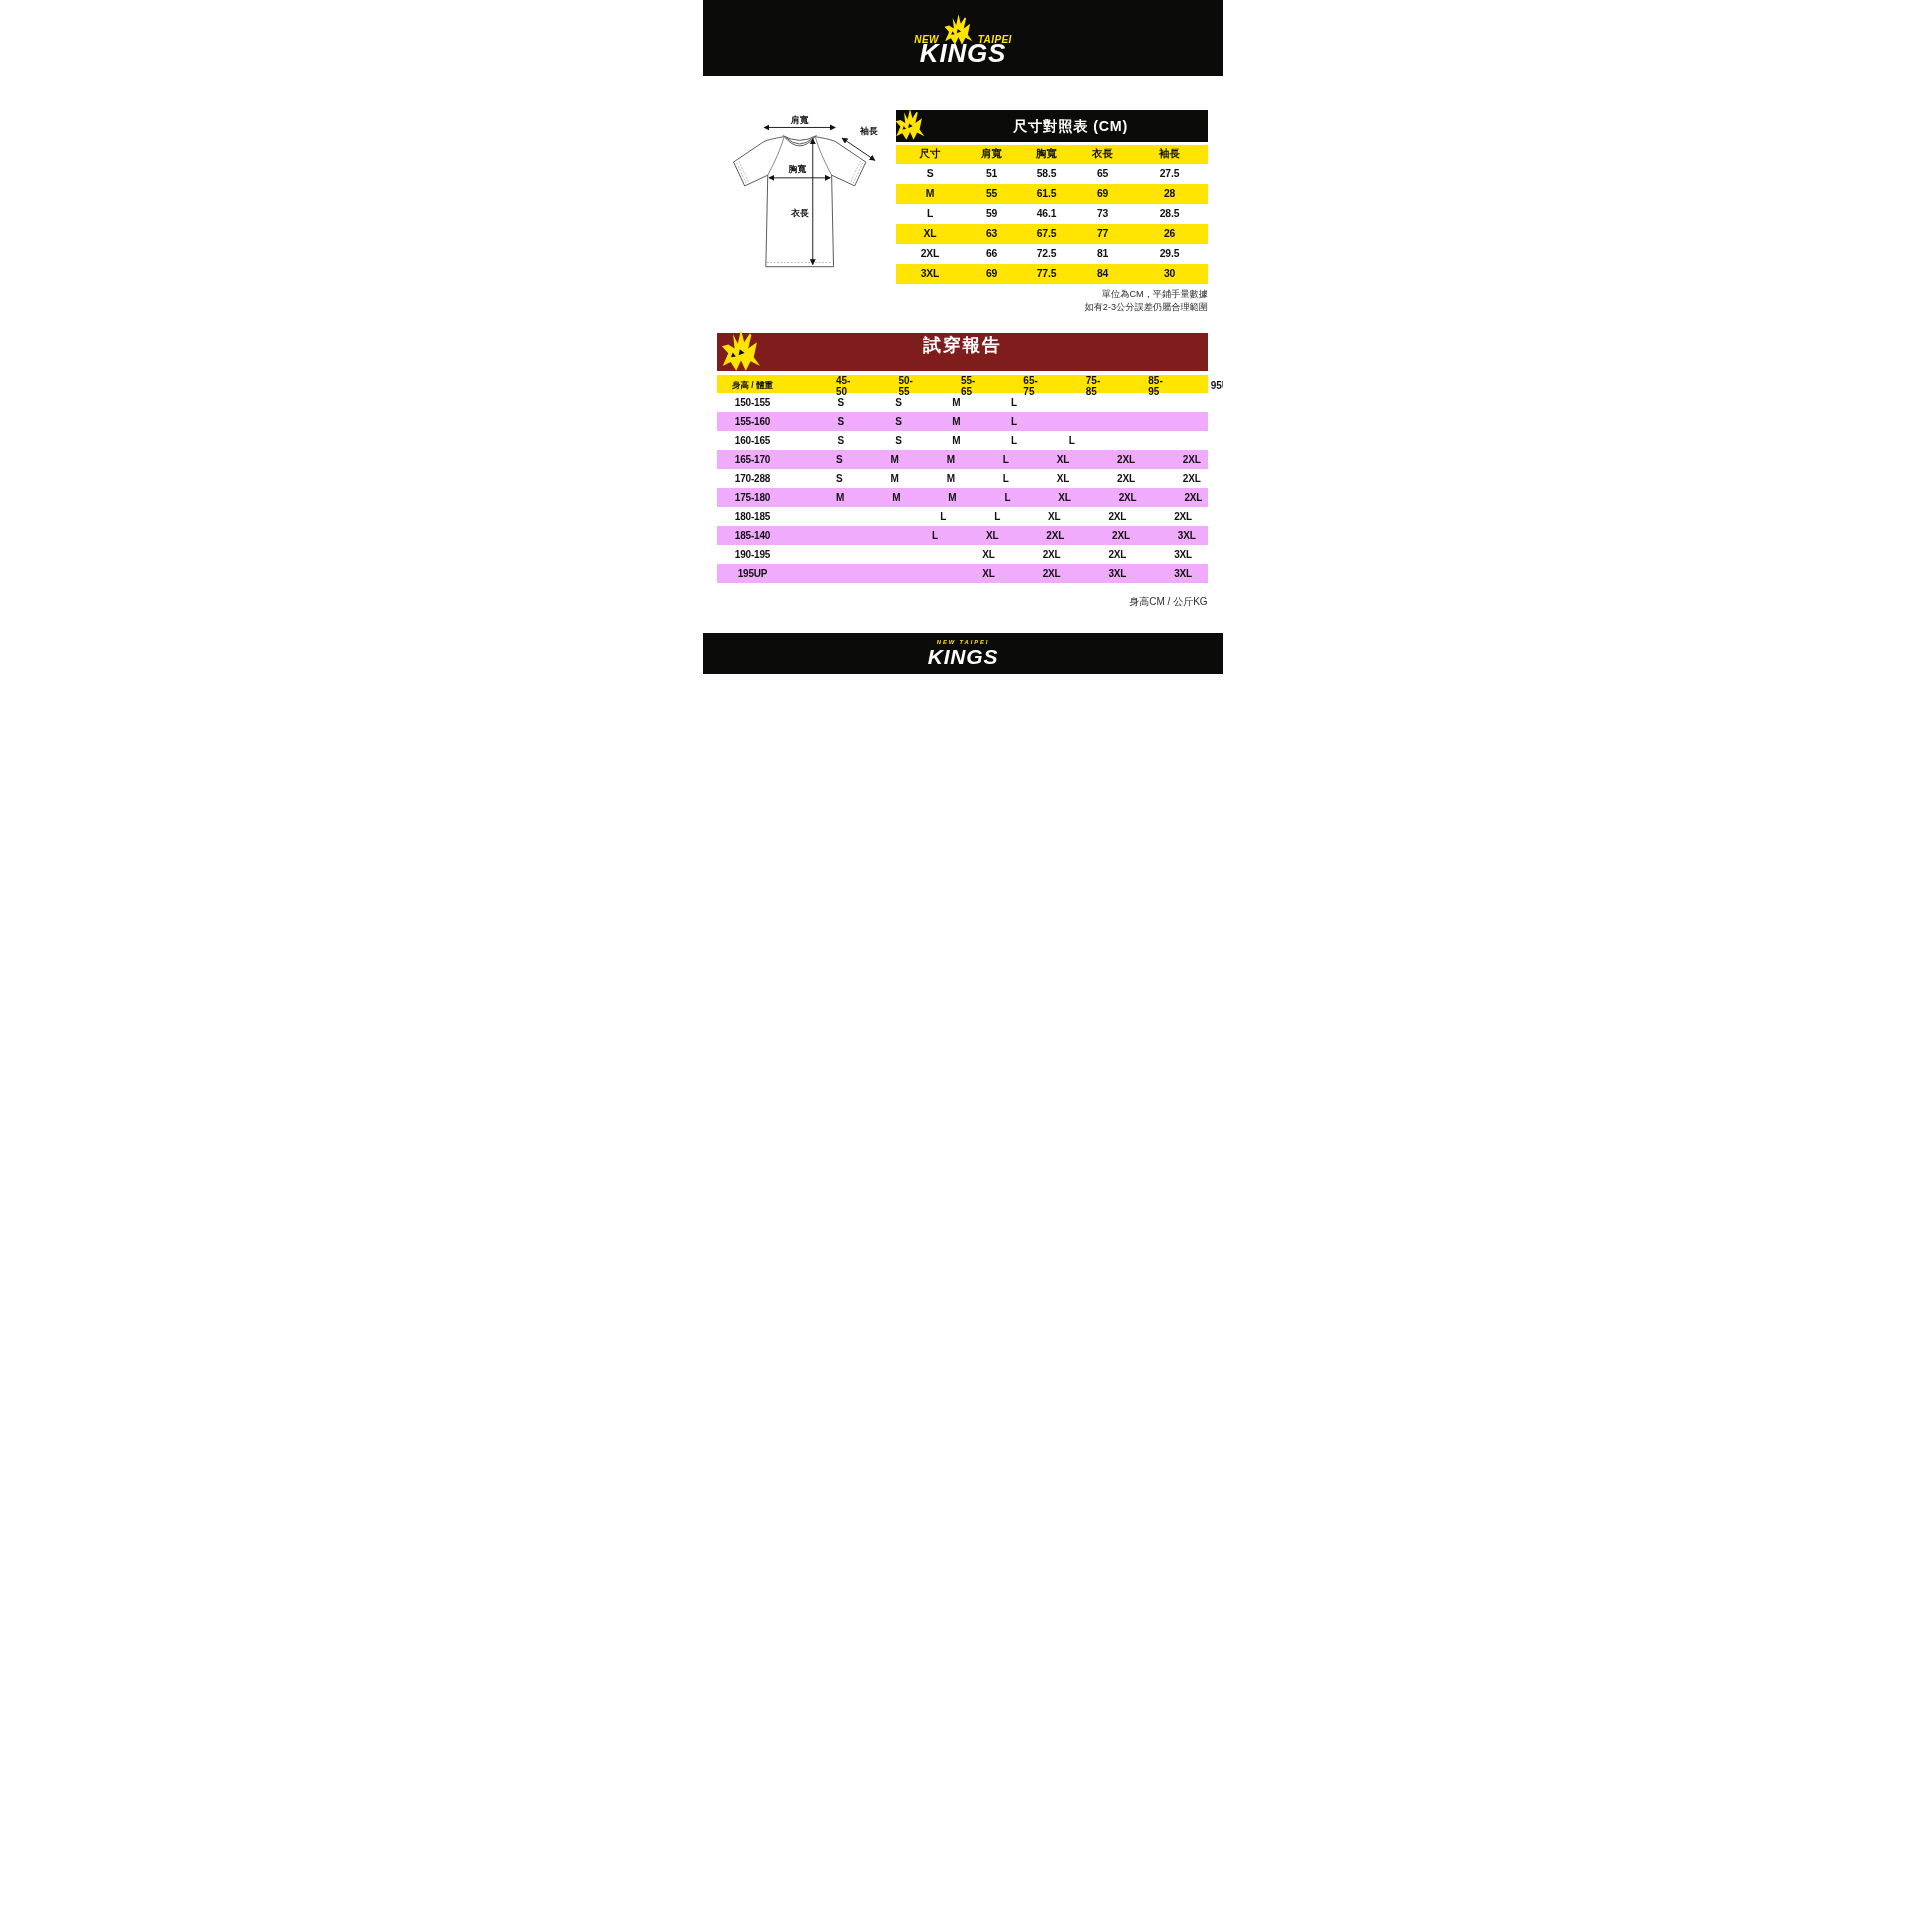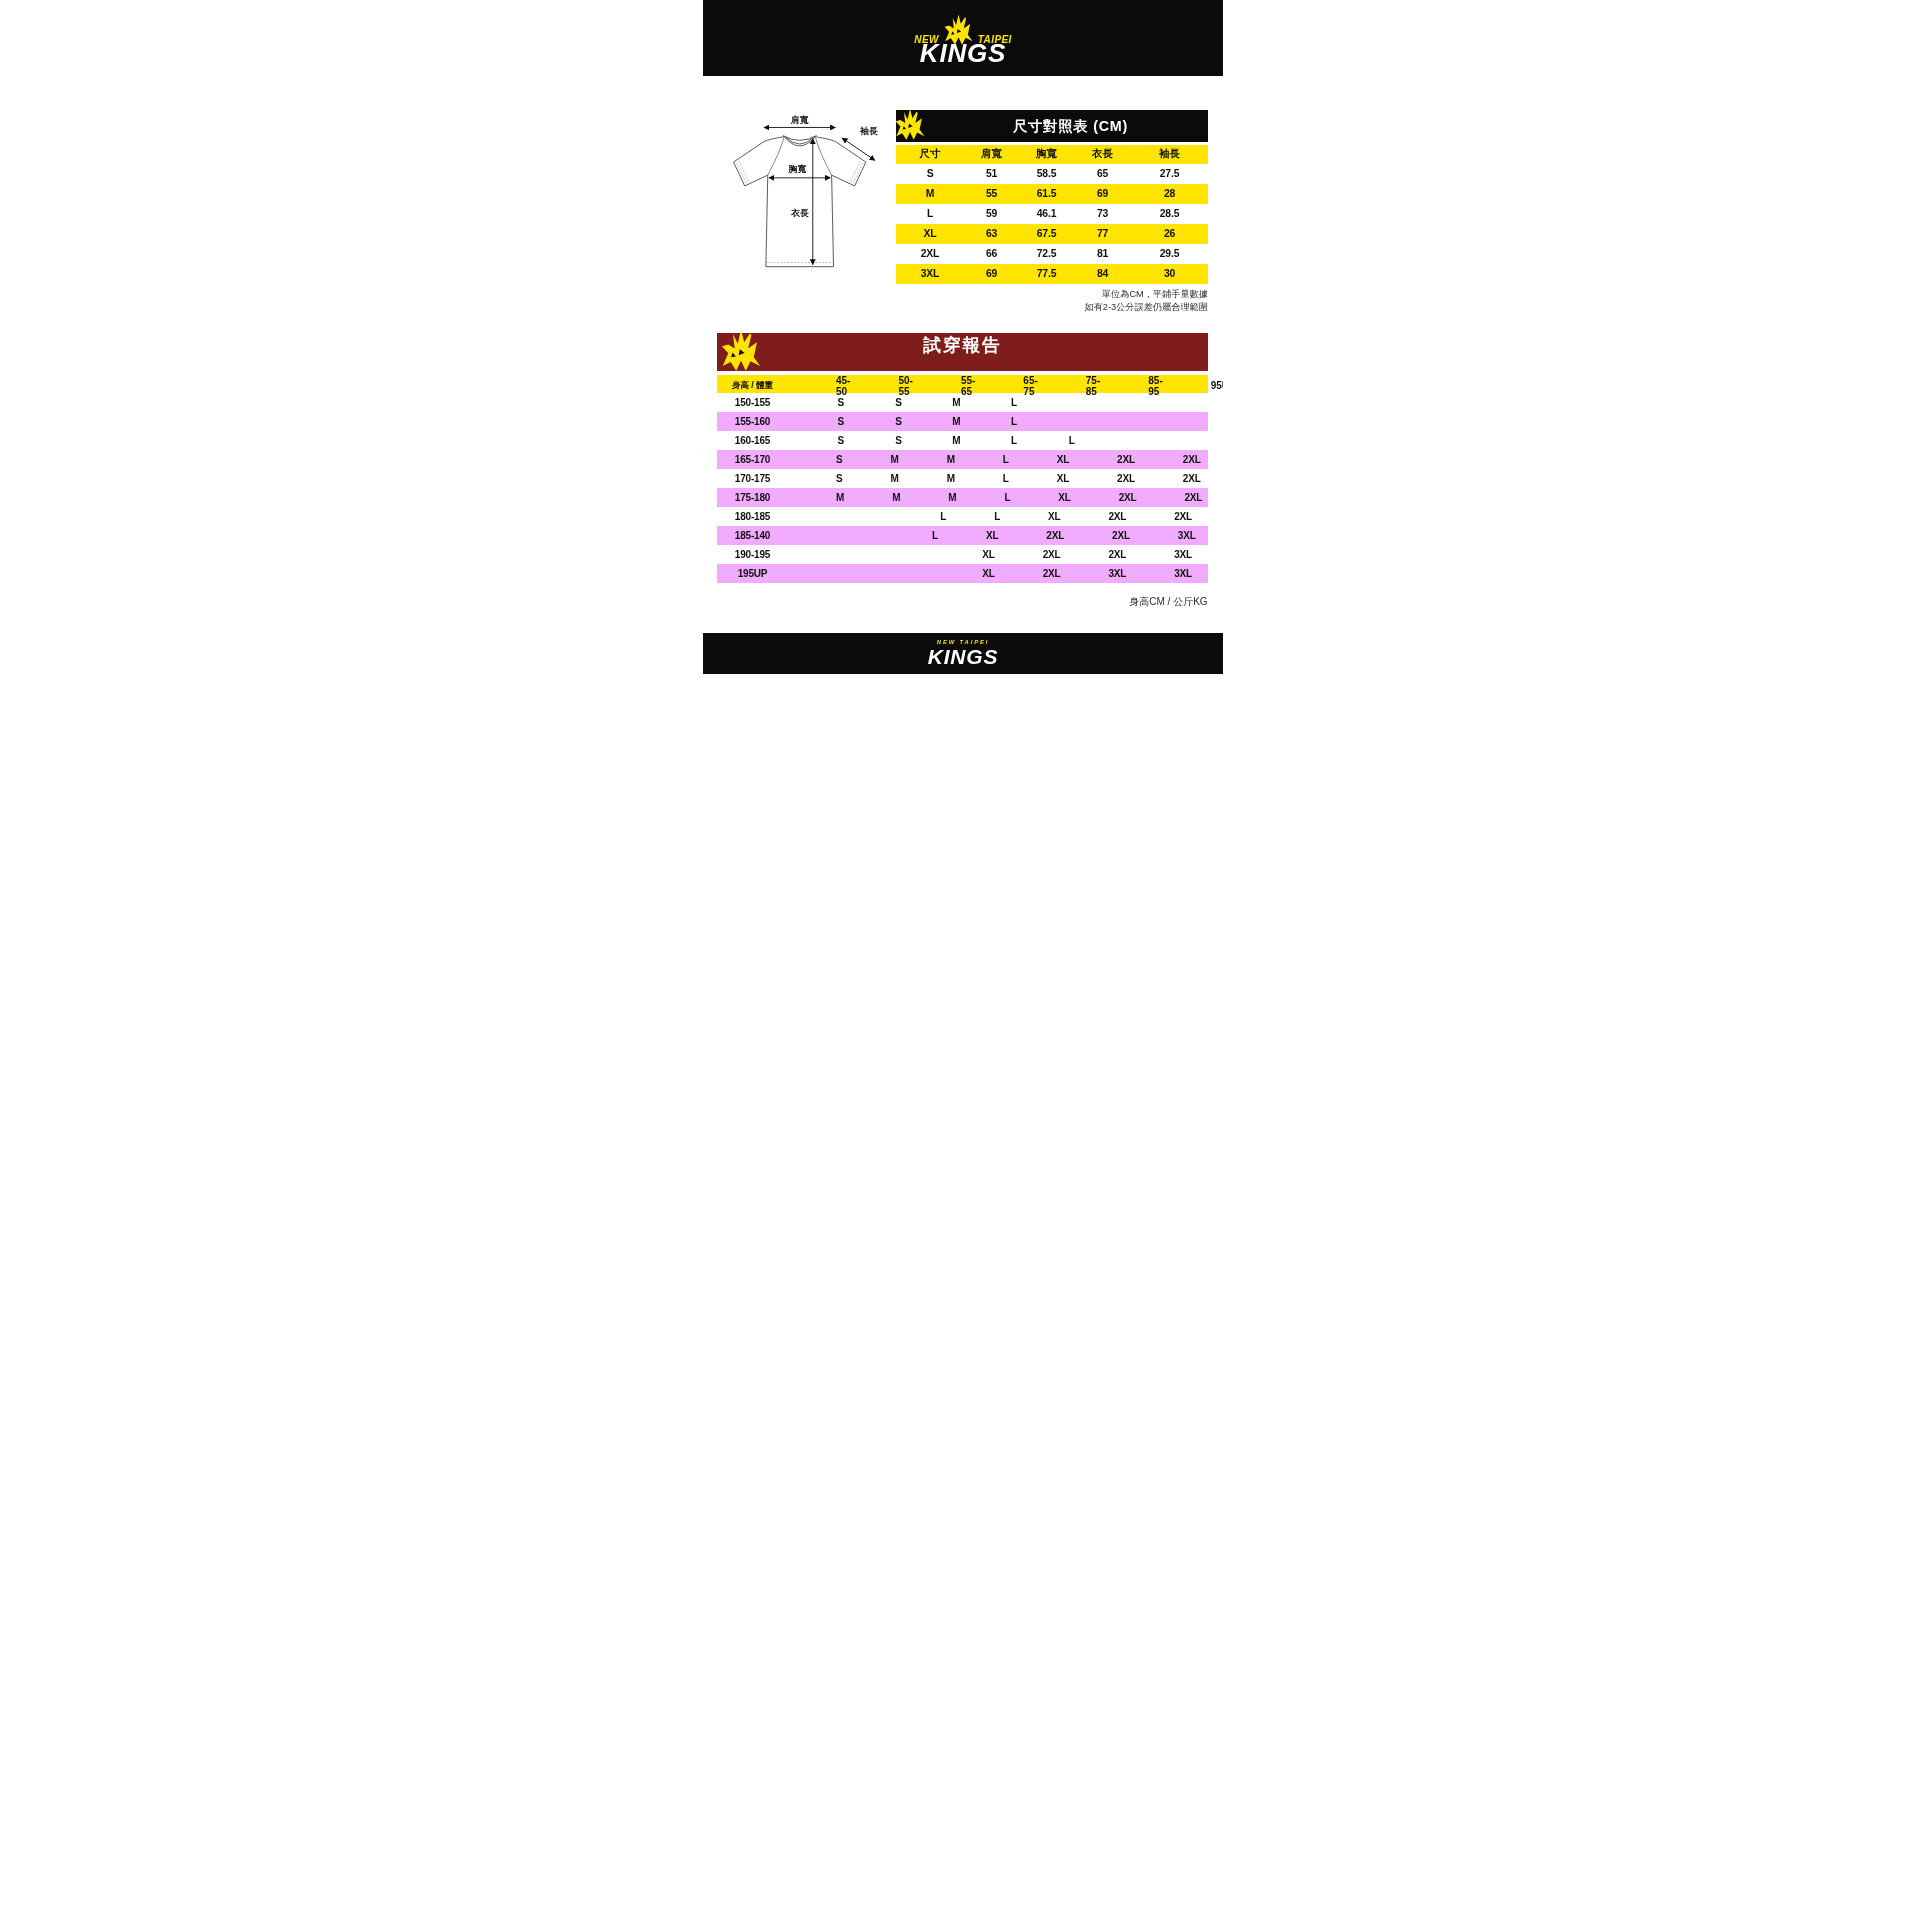--- a/index.html
+++ b/index.html
@@ -240,21 +240,21 @@
           <span>165-170</span>
           <span>S</span>
           <span>M</span>
           <span>M</span>
           <span>L</span>
           <span>XL</span>
           <span>2XL</span>
           <span>2XL</span>
         </div>
         <div class="t2-row t2-grid">
-          <span>170-175</span>
+          <span>170-288</span>
           <span>S</span>
           <span>M</span>
           <span>M</span>
           <span>L</span>
           <span>XL</span>
           <span>2XL</span>
           <span>2XL</span>
         </div>
         <div class="t2-row t2-grid alt">
           <span>175-180</span>

